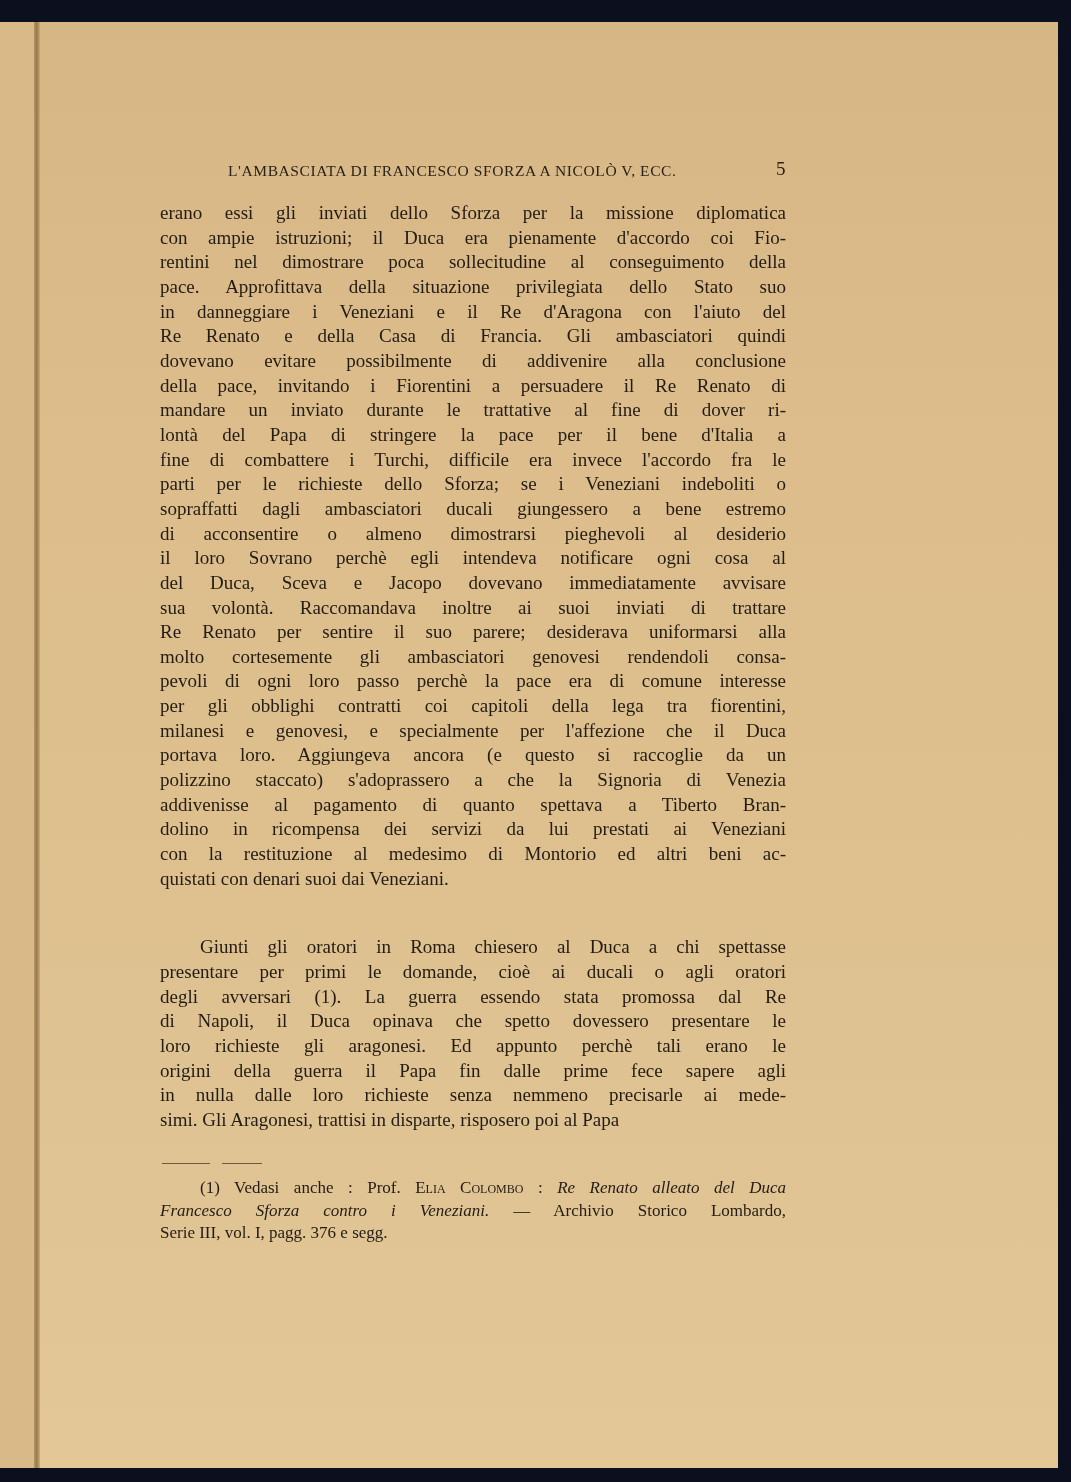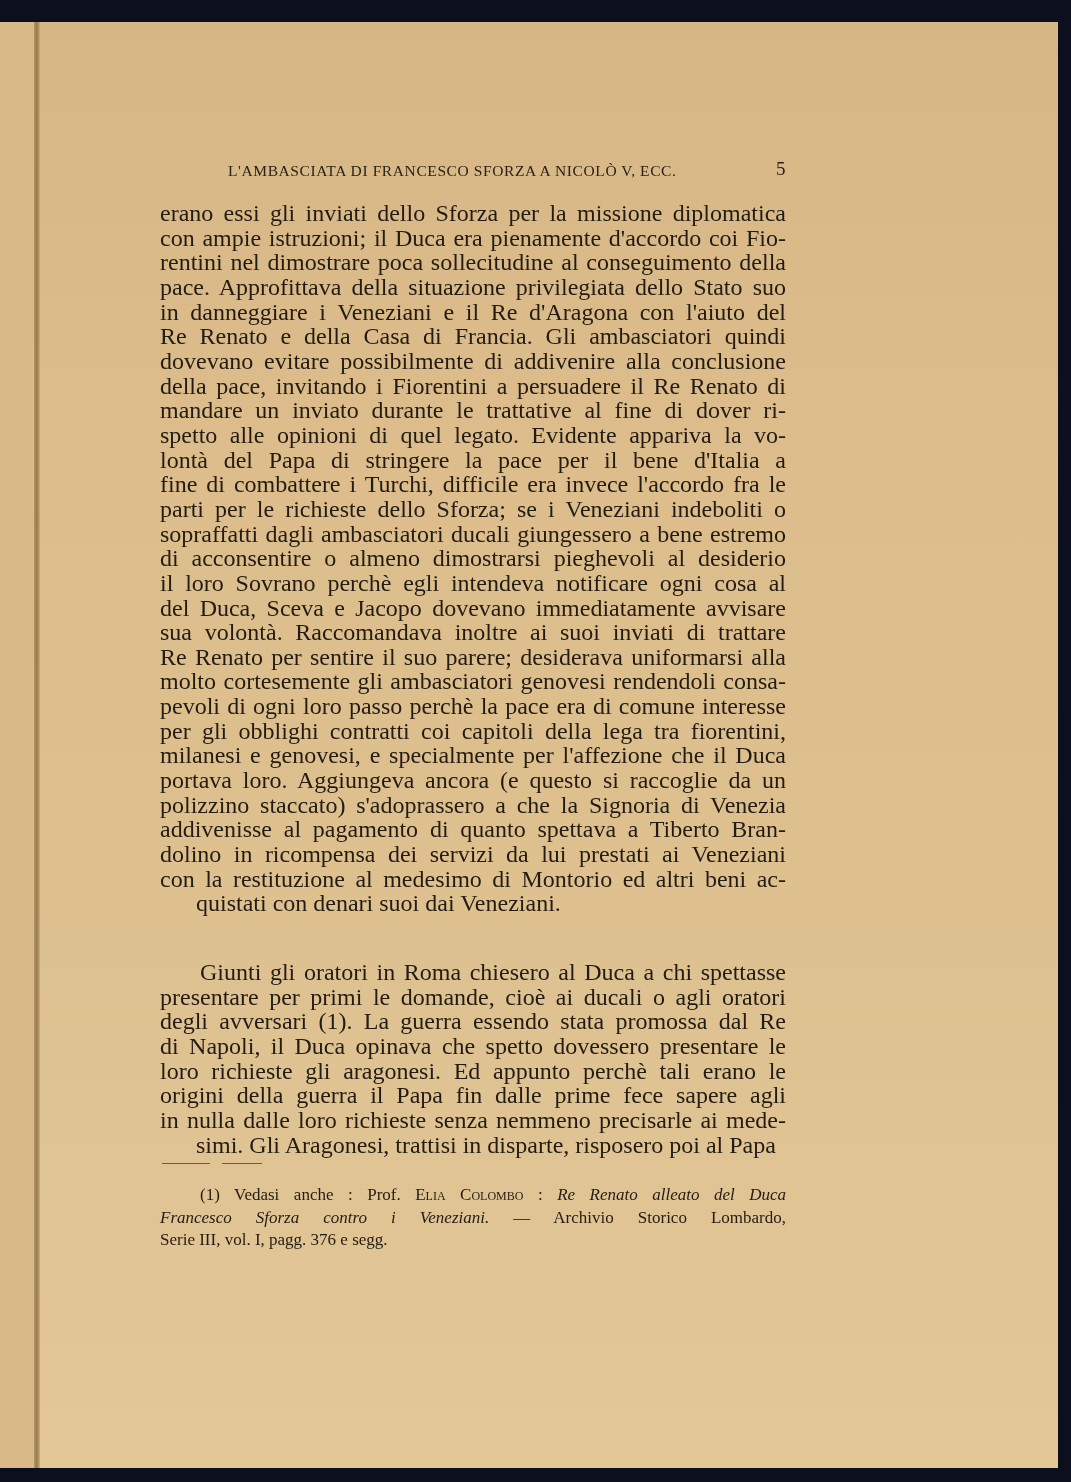--- a/index.html
+++ b/index.html
@@ -23,35 +23,35 @@
   }
   .running-head {
     position: absolute; left: 228px; top: 158px; width: 558px;
     display: flex; justify-content: space-between; align-items: flex-end;
     color: #2a2218; font-size: 15.5px; letter-spacing: 0.6px;
   }
   .running-head .title { font-variant: small-caps; }
   .running-head .pnum { font-size: 19px; }
   .body-text {
     position: absolute; left: 160px; top: 201px; width: 626px;
-    color: #231c14; font-size: 24px; line-height: 24.65px;
+    color: #231c14; font-size: 19px; line-height: 24.65px;
   }
   .line { display: block; text-align: justify; text-align-last: justify; white-space: nowrap; }
-  .line.last { text-align-last: left; margin-left: 36px; }
+  .line.last { text-align-last: left; }
   .line.indent { padding-left: 40px; margin-top: 44px; }
   .fn-rule {
     position: absolute; top: 1163px; height: 1px; background: #6e5a40;
   }
   .footnote {
     position: absolute; left: 160px; top: 1177px; width: 626px;
     color: #231c14; font-size: 17px; line-height: 22.5px;
   }
   .fn-line { display: block; white-space: nowrap; text-align: justify; text-align-last: justify; }
   .fn-line.last { text-align-last: left; }
-  .fn-line.indent { padding-left: 40px; margin-top: 7px; }
+  .fn-line.indent { padding-left: 40px; }
   .sc { font-variant: small-caps; }
   .it { font-style: italic; }
 </style>
 </head>
 <body>
 
 <div class="page">
   <div class="left-leaf"></div>
   <div class="gutter"></div>
 </div>
@@ -65,21 +65,20 @@
     <div>
       <span class="line">erano essi gli inviati dello Sforza per la missione diplomatica</span>
       <span class="line">con ampie istruzioni; il Duca era pienamente d'accordo coi Fio-</span>
       <span class="line">rentini nel dimostrare poca sollecitudine al conseguimento della</span>
       <span class="line">pace. Approfittava della situazione privilegiata dello Stato suo</span>
       <span class="line">in danneggiare i Veneziani e il Re d'Aragona con l'aiuto del</span>
       <span class="line">Re Renato e della Casa di Francia. Gli ambasciatori quindi</span>
       <span class="line">dovevano evitare possibilmente di addivenire alla conclusione</span>
       <span class="line">della pace, invitando i Fiorentini a persuadere il Re Renato di</span>
       <span class="line">mandare un inviato durante le trattative al fine di dover ri-</span>
-      <span class="line">spetto alle opinioni di quel legato. Evidente appariva la vo-</span>
       <span class="line">lontà del Papa di stringere la pace per il bene d'Italia a</span>
       <span class="line">fine di combattere i Turchi, difficile era invece l'accordo fra le</span>
       <span class="line">parti per le richieste dello Sforza; se i Veneziani indeboliti o</span>
       <span class="line">sopraffatti dagli ambasciatori ducali giungessero a bene estremo</span>
       <span class="line">di acconsentire o almeno dimostrarsi pieghevoli al desiderio</span>
       <span class="line">il loro Sovrano perchè egli intendeva notificare ogni cosa al</span>
       <span class="line">del Duca, Sceva e Jacopo dovevano immediatamente avvisare</span>
       <span class="line">sua volontà. Raccomandava inoltre ai suoi inviati di trattare</span>
       <span class="line">Re Renato per sentire il suo parere; desiderava uniformarsi alla</span>
       <span class="line">molto cortesemente gli ambasciatori genovesi rendendoli consa-</span>

